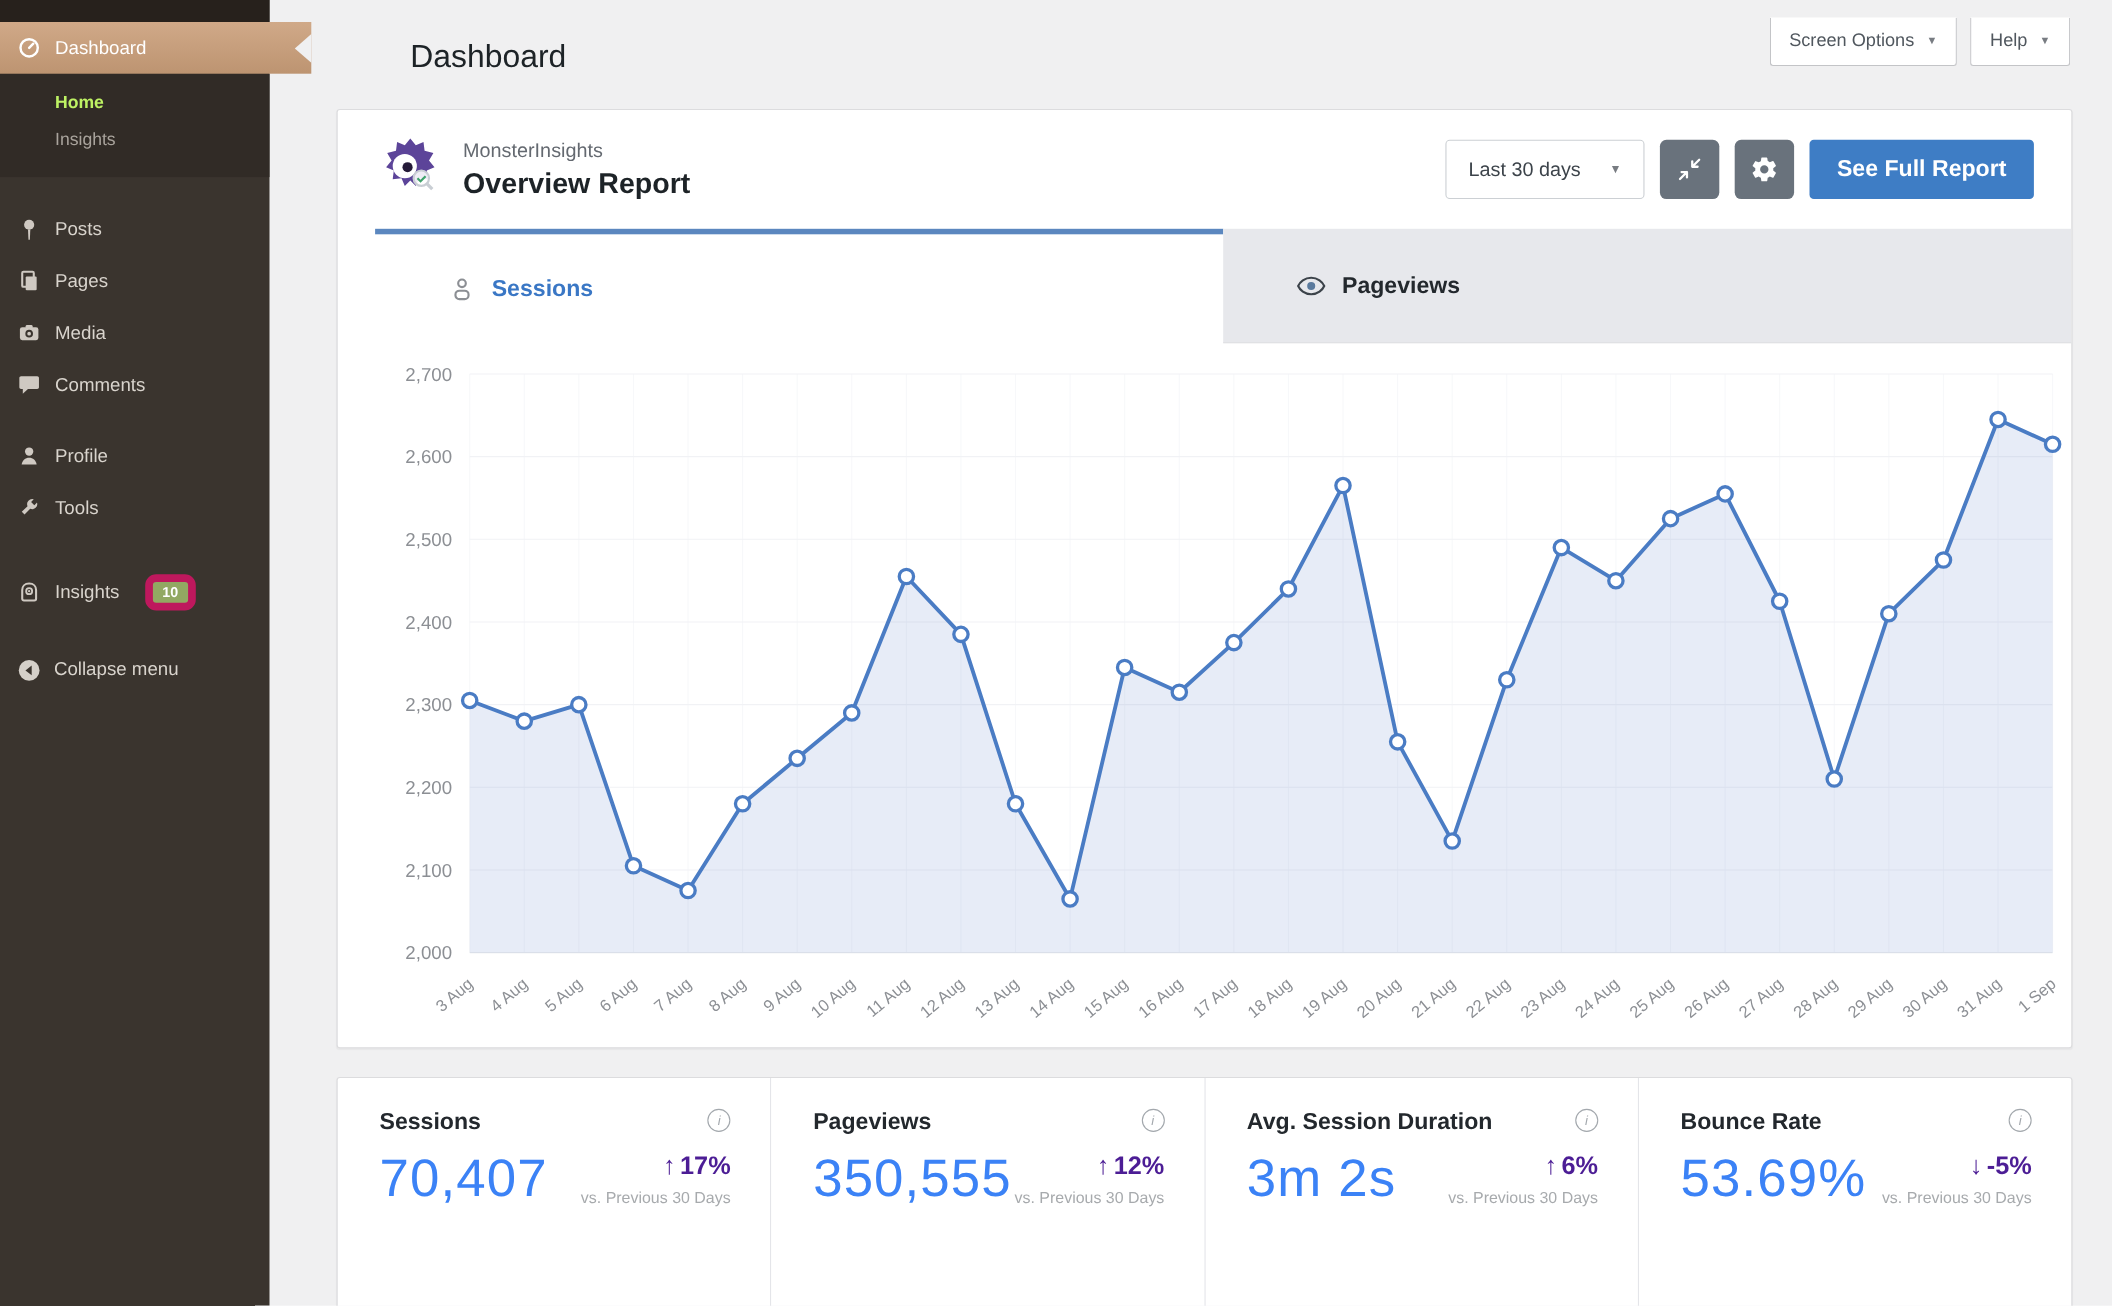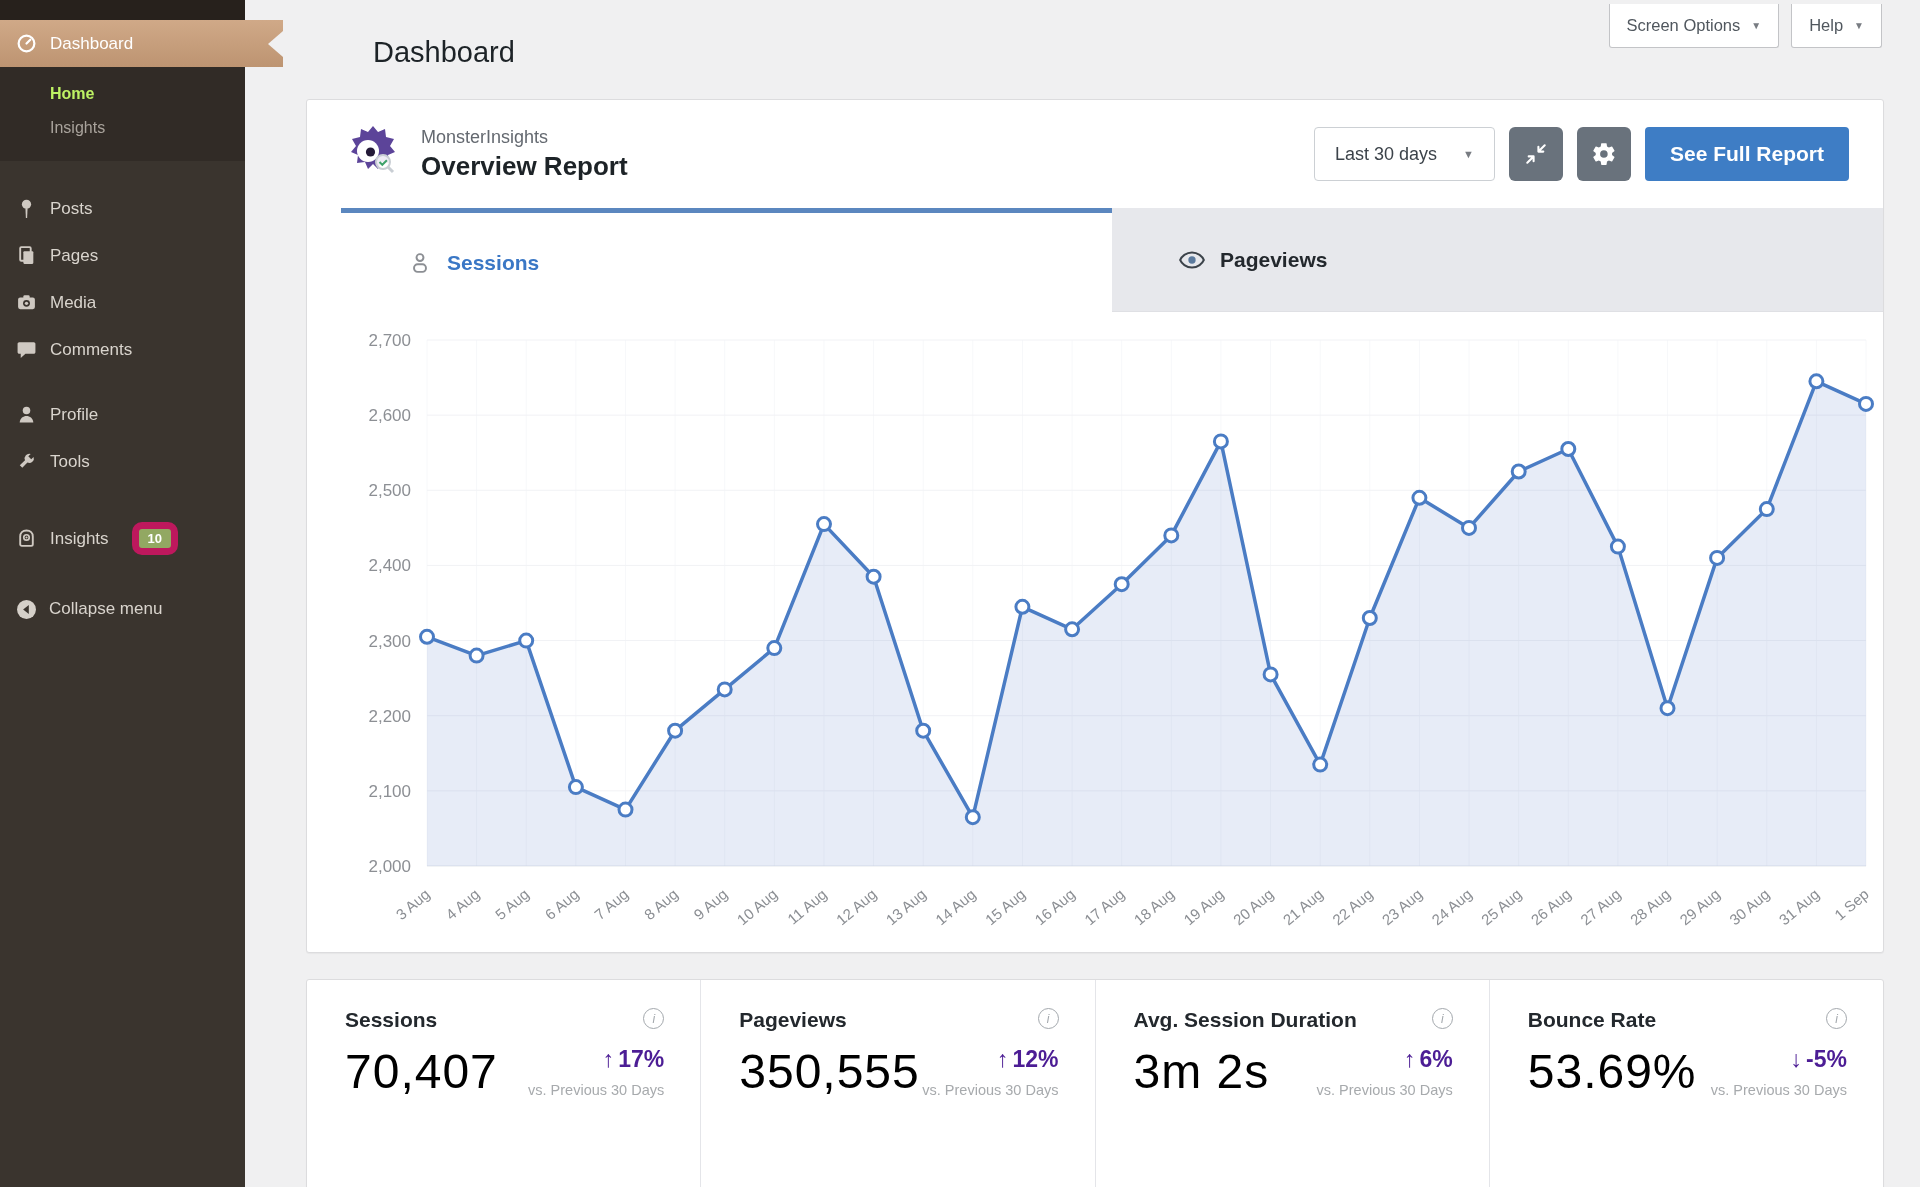--- a/index.html
+++ b/index.html
@@ -25,21 +25,21 @@
   .submenu .sub { font-size:16px; padding:8px 0; color:#a9a39c; cursor:pointer; }
   .submenu .sub.current { color:#bef264; font-weight:bold; }
   .group-gap { margin-top:24px; }
   .group-gap-sm { margin-top:18px; }
   .badge { background:#92a862; border:7px solid #be185d; color:#fff; font-size:13px; font-weight:bold; border-radius:10px; padding:2px 9px; margin-left:10px; }
   .collapse-ic { width:20px; height:20px; }
 
   
   .content { position:absolute; left:245px; top:0; right:0; bottom:0; padding:0 36px; }
 
-  .topbar-buttons { position:absolute; top:4px; right:38px; display:flex; gap:12px; z-index:15; }
+  .topbar-buttons { position:absolute; top:16px; right:38px; display:flex; gap:12px; z-index:15; }
   .tb-btn { background:#fff; border:1px solid #c3c4c7; border-top:none; padding:12px 17px; font-size:16.5px; color:#50575e;
             display:flex; gap:11px; align-items:center; border-radius:0 0 3px 3px; cursor:pointer; }
   .tb-btn .chev { font-size:10px; color:#787c82; }
 
   .page-title { font-size:29px; font-weight:400; color:#1d2327; margin:36px 0 0 92px; }
 
   .card { background:#fff; border:1px solid #dcdcde; border-radius:3px; box-shadow:0 1px 1px rgba(0,0,0,.04);margin-left:25px; }
   .main-card { margin-top:30px; }
 
   
@@ -66,21 +66,21 @@
 
   
   .stats-card { margin-top:26px; display:flex; height:230px; }
   .stat { flex:1; padding:28px 36px 0 38px; border-right:1px solid #e4e5e9; }
   .stat:last-child { border-right:none; }
   .stat-head { display:flex; align-items:flex-start; }
   .stat-label { font-size:21px; font-weight:bold; color:#23282d; }
   .info { margin-left:auto; width:21px; height:21px; border:1px solid #a3a8ad; border-radius:50%; color:#a3a8ad;
           font-size:12px; font-style:italic; display:flex; align-items:center; justify-content:center; cursor:pointer; }
   .stat-body { display:flex; align-items:center; margin-top:12px; }
-  .stat-value { font-size:48px; color:#000000; letter-spacing:1px; }
+  .stat-value { font-size:48px; color:#3b82f6; letter-spacing:1px; }
   .stat-right { margin-left:auto; text-align:right; }
   .delta { font-size:23px; font-weight:bold; color:#4c1d95; white-space:nowrap; }
   .delta .arr { margin-right:4px; }
   .compare { font-size:14.5px; color:#a7aaad; margin-top:9px; white-space:nowrap; }
 </style>
 </head>
 <body>
 
 <aside class="sidebar">
   <div class="admin-strip"></div>

